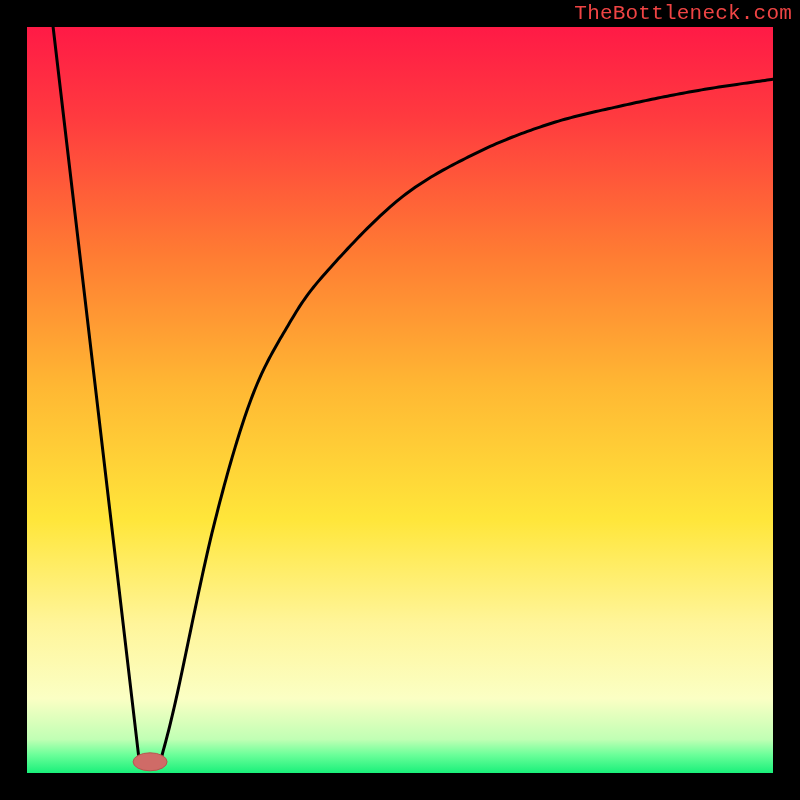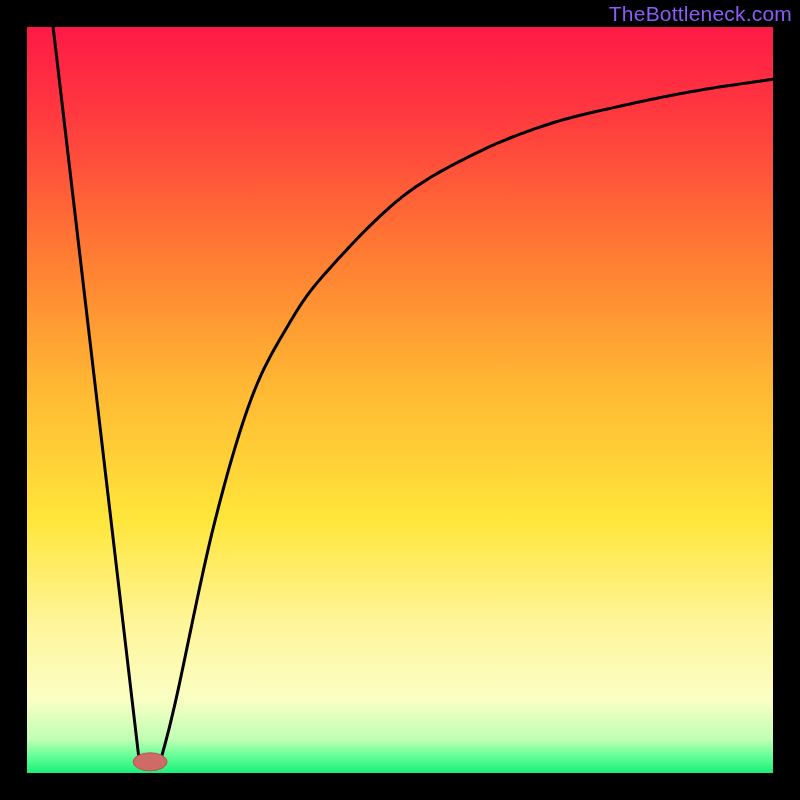--- a/index.html
+++ b/index.html
@@ -11,23 +11,23 @@
   .frame {
     width: 800px;
     height: 800px;
     position: relative;
     background: #000;
   }
   .attribution {
     position: absolute;
     top: 2px;
     right: 8px;
-    color: #8b5cf6;
+    color: #ef4444;
     font-size: 21px;
-    font-family: Liberation Sans, sans-serif;
+    font-family: Liberation Mono, monospace;
     z-index: 10;
     letter-spacing: 0.2px;
   }
   .plot-wrap {
     position: absolute;
     left: 27px;
     top: 27px;
     width: 746px;
     height: 746px;
   }

